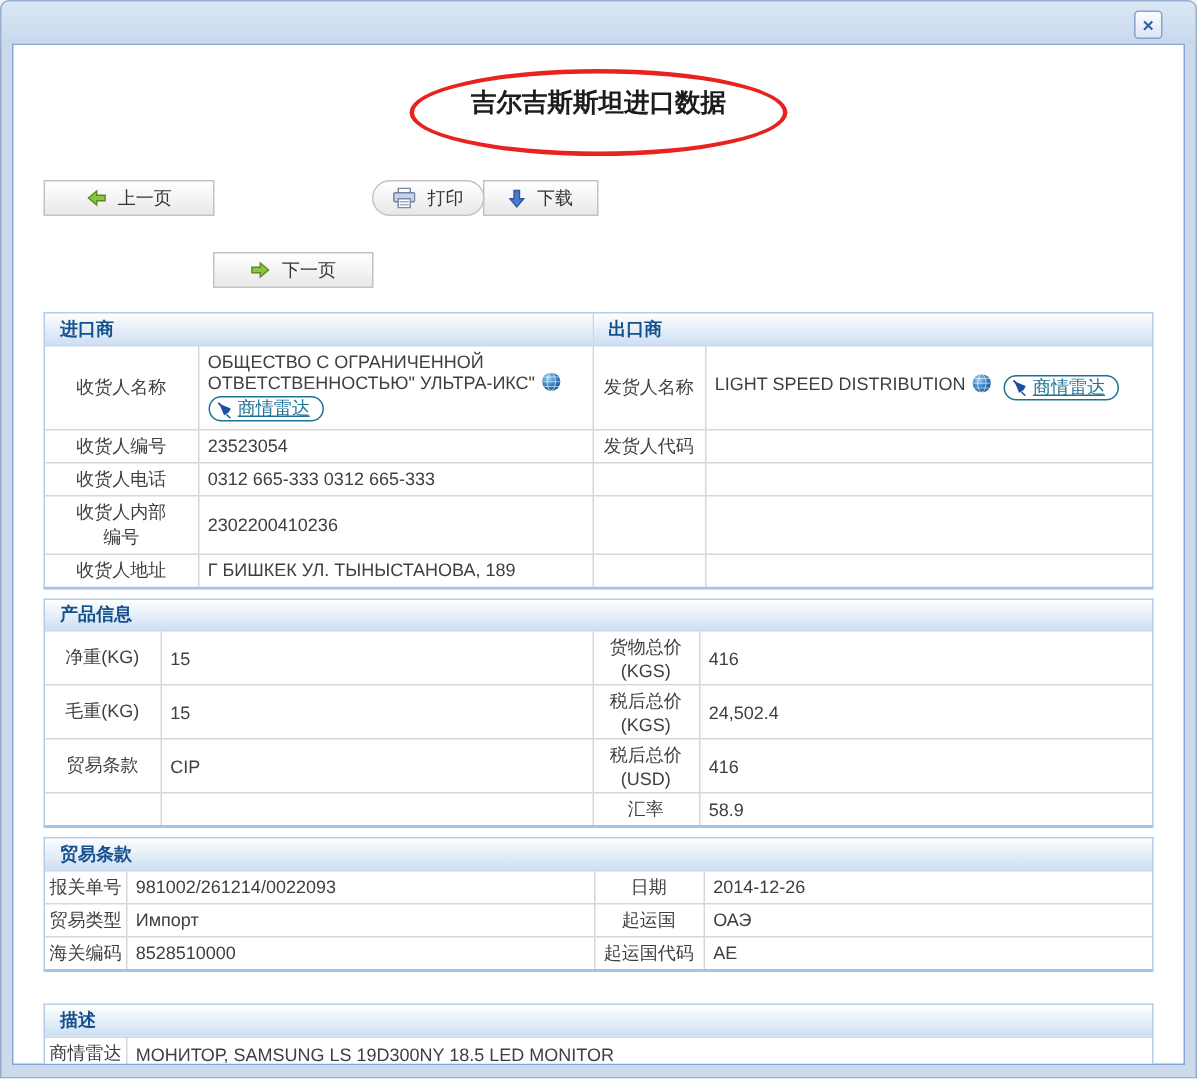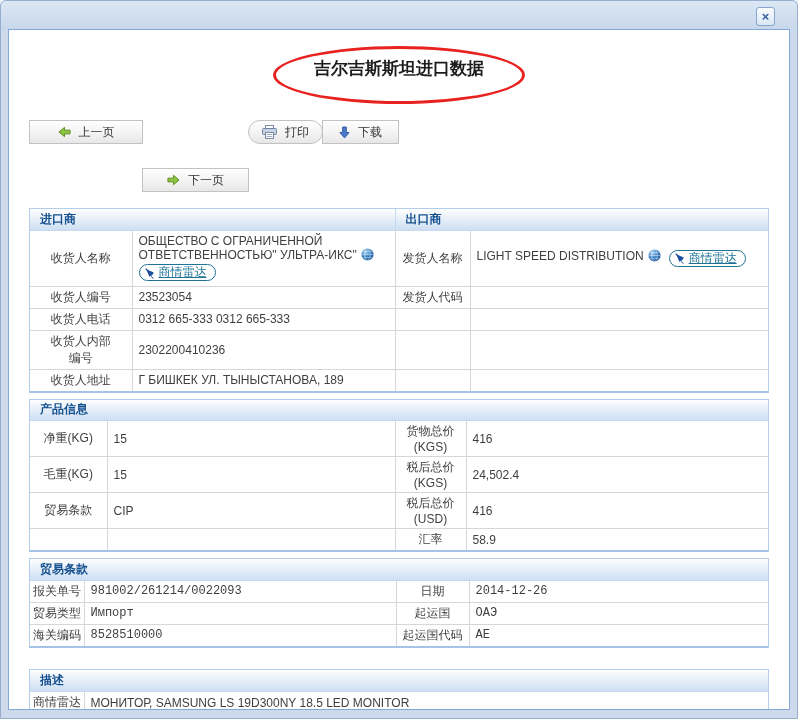--- a/index.html
+++ b/index.html
@@ -41,21 +41,21 @@
           overflow:hidden;}
   .sec tr.hd td{height:21px;background:linear-gradient(#fefefe,#cddff2);
                 color:#15508f;font-weight:bold;padding:0 0 0 10px;
                 border-color:#c6d9ee;white-space:nowrap;}
   .lbl{text-align:center;padding:2px 3px;white-space:nowrap;}
   .val{text-align:left;padding:2px 6px;}
   .can-wrap{white-space:normal;}
   .wrap5{display:inline-block;width:66px;white-space:normal;}
 
   tr.h56 td{height:56px;} tr.h35 td{height:35px;} tr.h31 td{height:31px;}
-  tr.h23 td{height:23px;} tr.h22 td{height:22px;font-family:Liberation Mono, monospace;} tr.h21 td{height:21px;}
+  tr.h23 td{height:23px;} tr.h22 td{height:22px;} tr.h21 td{height:21px;}
 
   .globe{vertical-align:-2px;margin-left:4px;cursor:pointer;}
   .badge{display:inline-flex;align-items:center;gap:3px;height:17px;
          border:1px solid #1e7296;border-radius:9px;padding:0 8px 0 4px;
          color:#1e7296;font-size:12px;line-height:15px;white-space:nowrap;
          cursor:pointer;background:#fff;text-decoration:underline;}
   .badge-line{margin-top:2px;}
   .badge-inline{margin-left:8px;vertical-align:-4px;}
 </style>
 </head>

